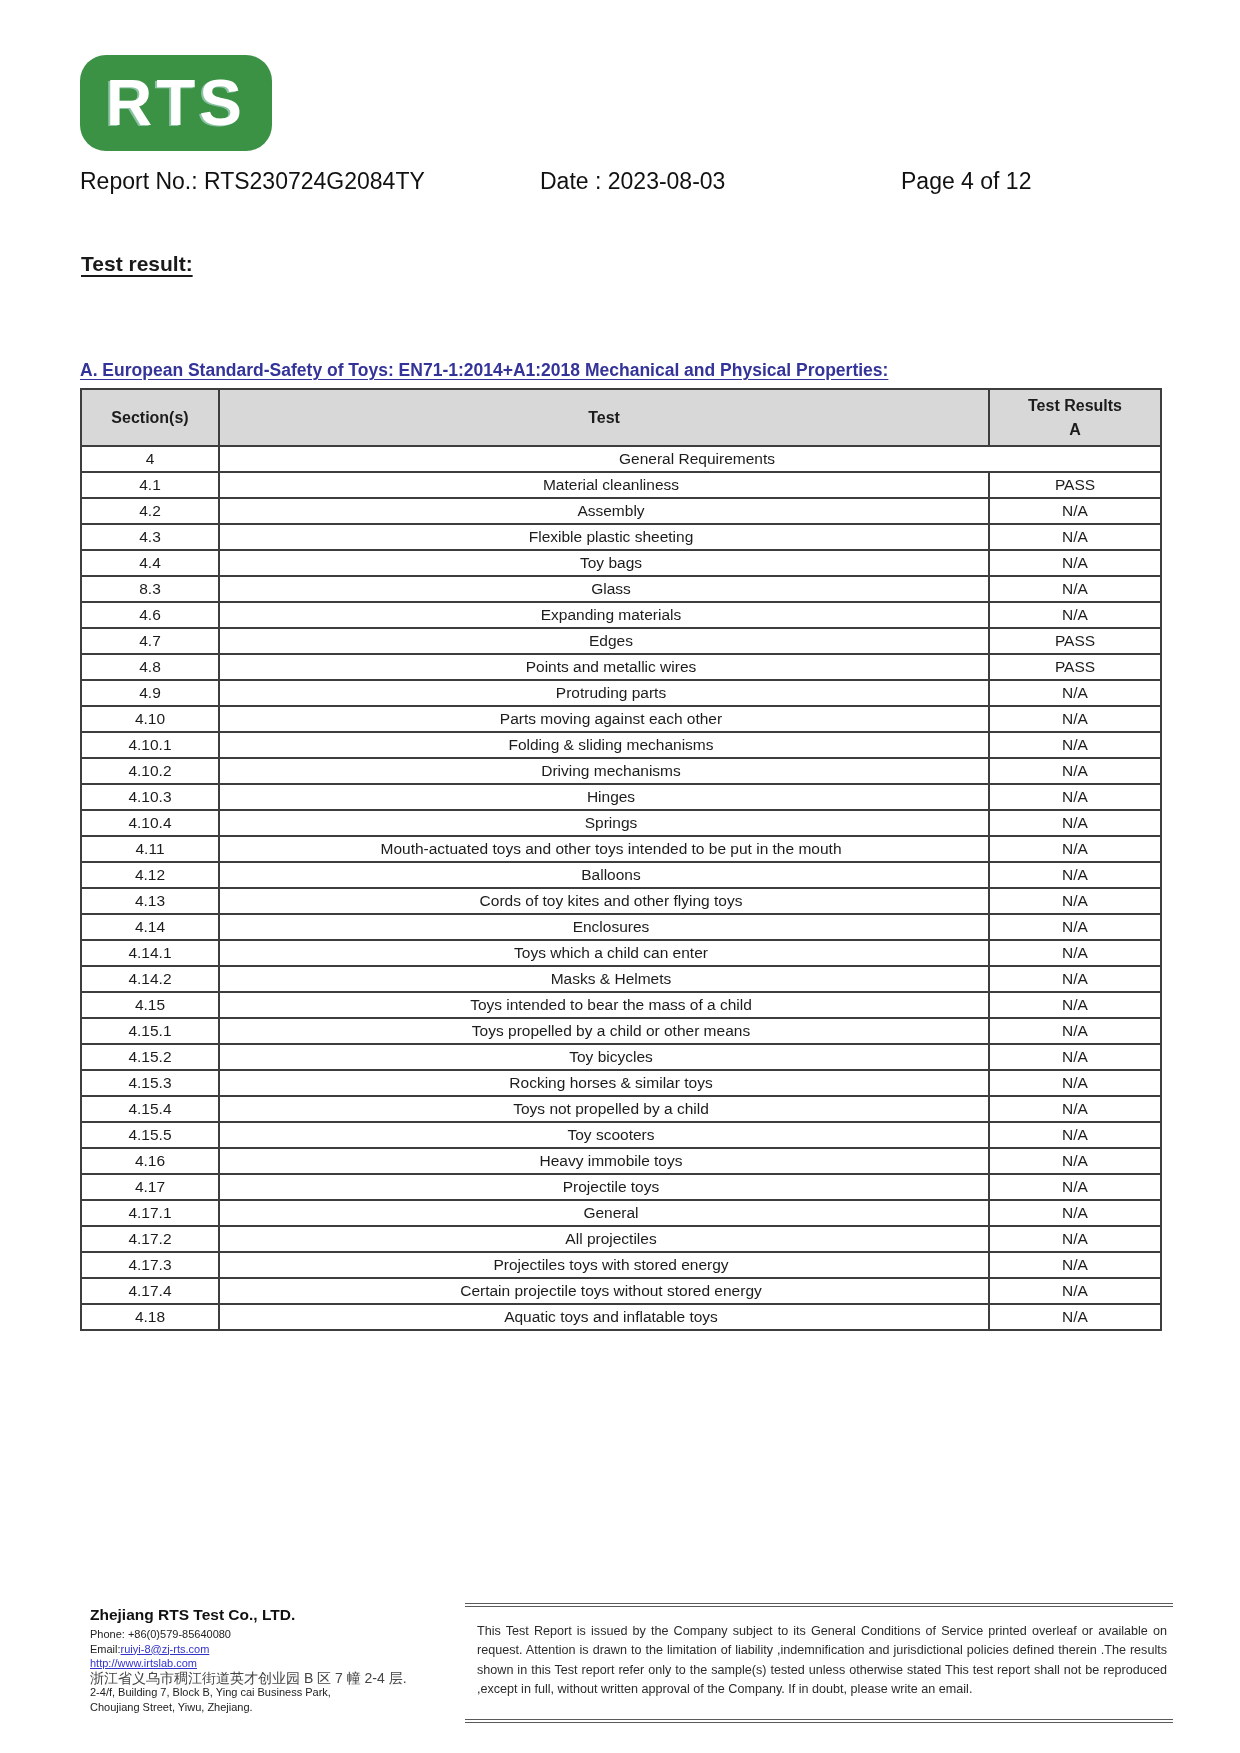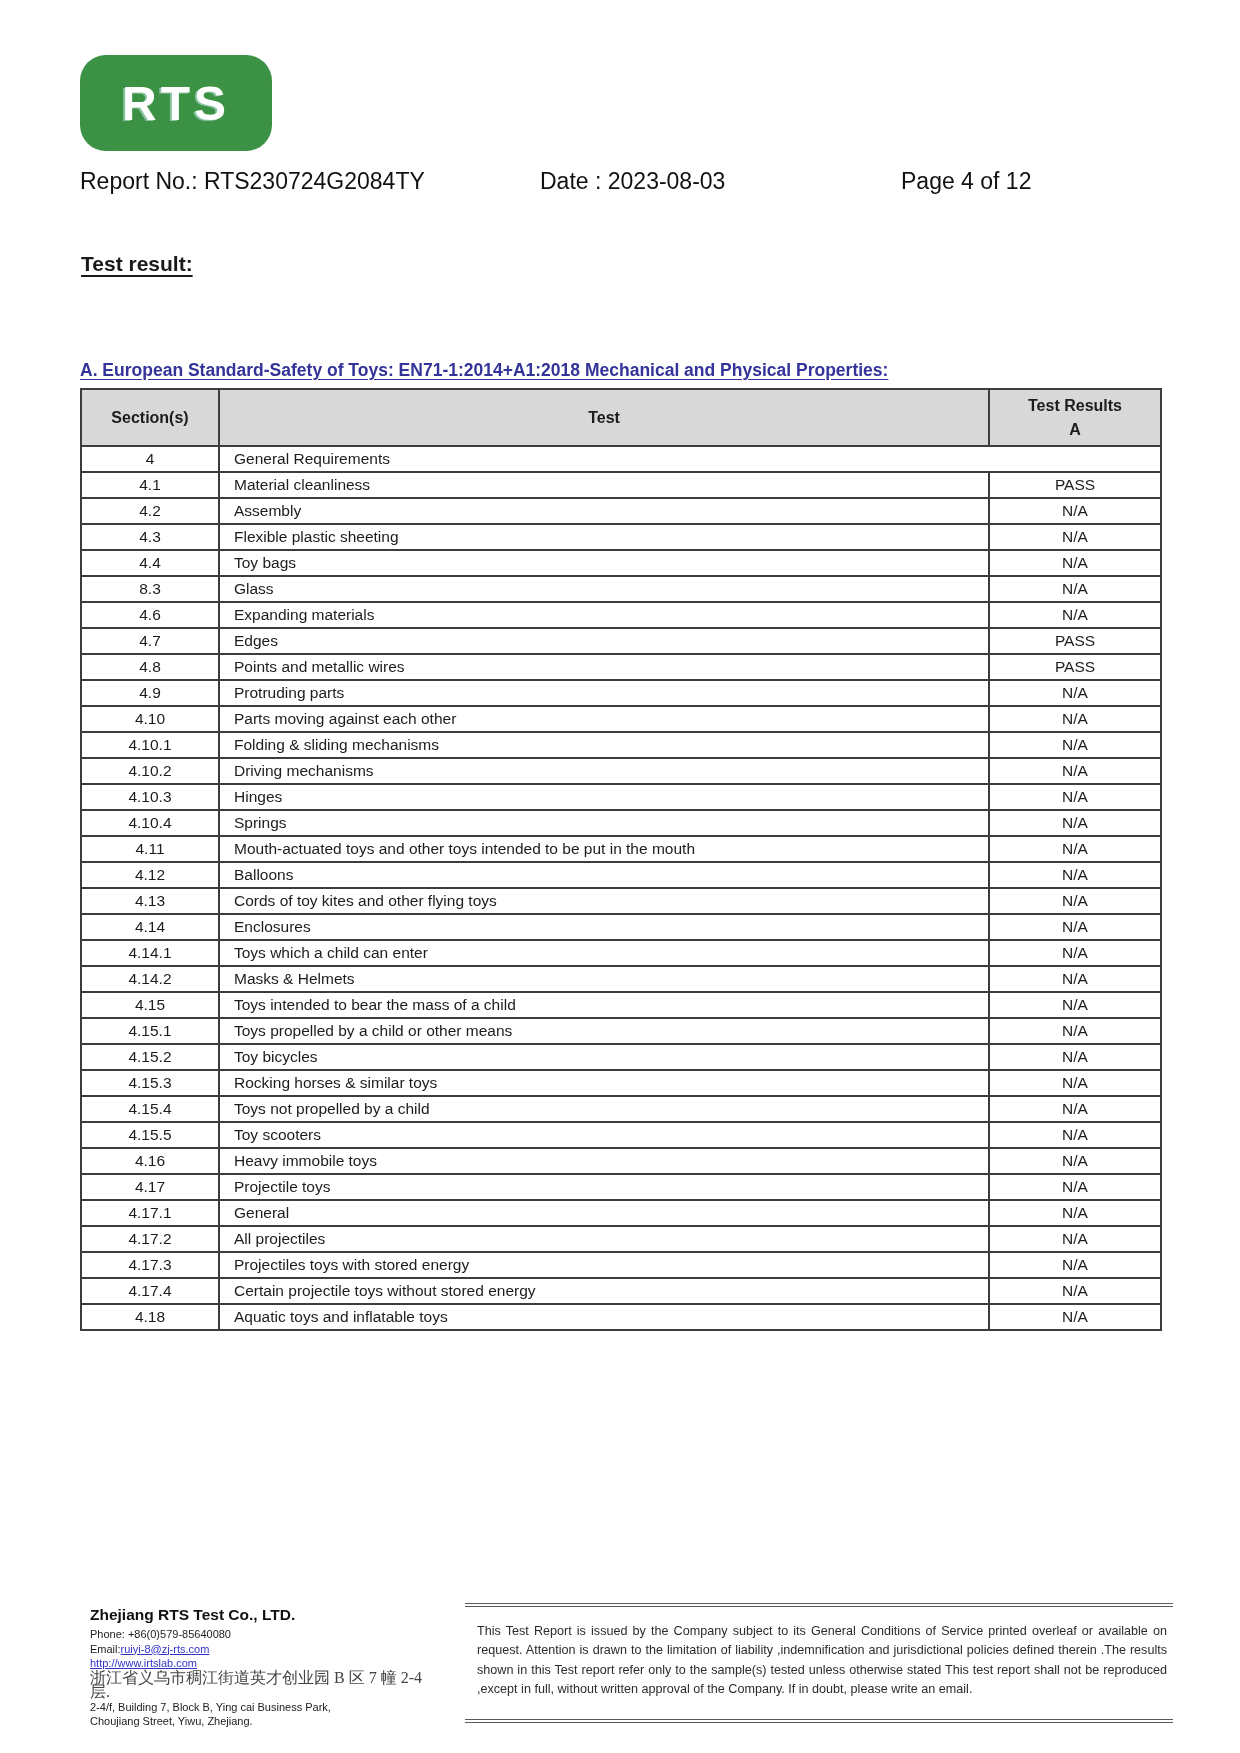--- a/index.html
+++ b/index.html
@@ -15,21 +15,21 @@
 
   
   .logo {
     position: absolute; left: 80px; top: 55px;
     width: 192px; height: 96px;
     background: #3b9244;
     border-radius: 26px;
     display: flex; align-items: center; justify-content: center;
   }
   .logo span {
-    color: #ffffff; font-size: 48px; font-weight: bold; letter-spacing: 4px;
+    color: #ffffff; font-size: 64px; font-weight: bold; letter-spacing: 4px;
     font-family: "Liberation Sans", sans-serif;
     text-shadow: -2px 1px 0 rgba(205,235,245,.55);
   }
 
   
   .meta { position: absolute; top: 168px; left: 0; width: 1240px; height: 26px; font-size: 23px; color: #111; }
   .meta .report-no { position: absolute; left: 80px; }
   .meta .date      { position: absolute; left: 540px; }
   .meta .page-no   { position: absolute; left: 901px; }
 
@@ -56,29 +56,29 @@
   table.results col.c-section { width: 138px; }
   table.results col.c-test    { width: 770px; }
   table.results col.c-result  { width: 172px; }
   table.results thead th {
     background: #d8d8d8; font-weight: bold; font-size: 16px;
     height: 57px; text-align: center; vertical-align: middle;
   }
   table.results thead .th-line { display: block; line-height: 24px; }
   table.results tbody td { height: 26px; vertical-align: middle; }
   td.col-section { text-align: center; }
-  td.col-test    { text-align: left; padding-left: 14px; }
+  td.col-test    { text-align: center; padding-left: 14px; }
   td.col-result  { text-align: center; }
 
   
   .footer-left { position: absolute; left: 90px; top: 1606px; width: 340px; }
   .footer-left .company { font-size: 15.5px; font-weight: bold; color: #111; margin-bottom: 3px; }
   .footer-left .fline { font-size: 11px; line-height: 14.5px; color: #222; }
   .footer-left a { color: #3333cc; text-decoration: underline; }
-  .footer-left .cn { font-size: 16px; color: #444; font-family: Liberation Serif, serif; }
+  .footer-left .cn { font-size: 14px; color: #444; }
 
   .rule-top, .rule-bottom {
     position: absolute; left: 465px; width: 708px; height: 0;
     border-top: 4px double #5a5a5a;
   }
   .rule-top { top: 1603px; }
   .rule-bottom { top: 1719px; }
 
   .disclaimer {
     position: absolute; left: 477px; top: 1622px; width: 690px;

